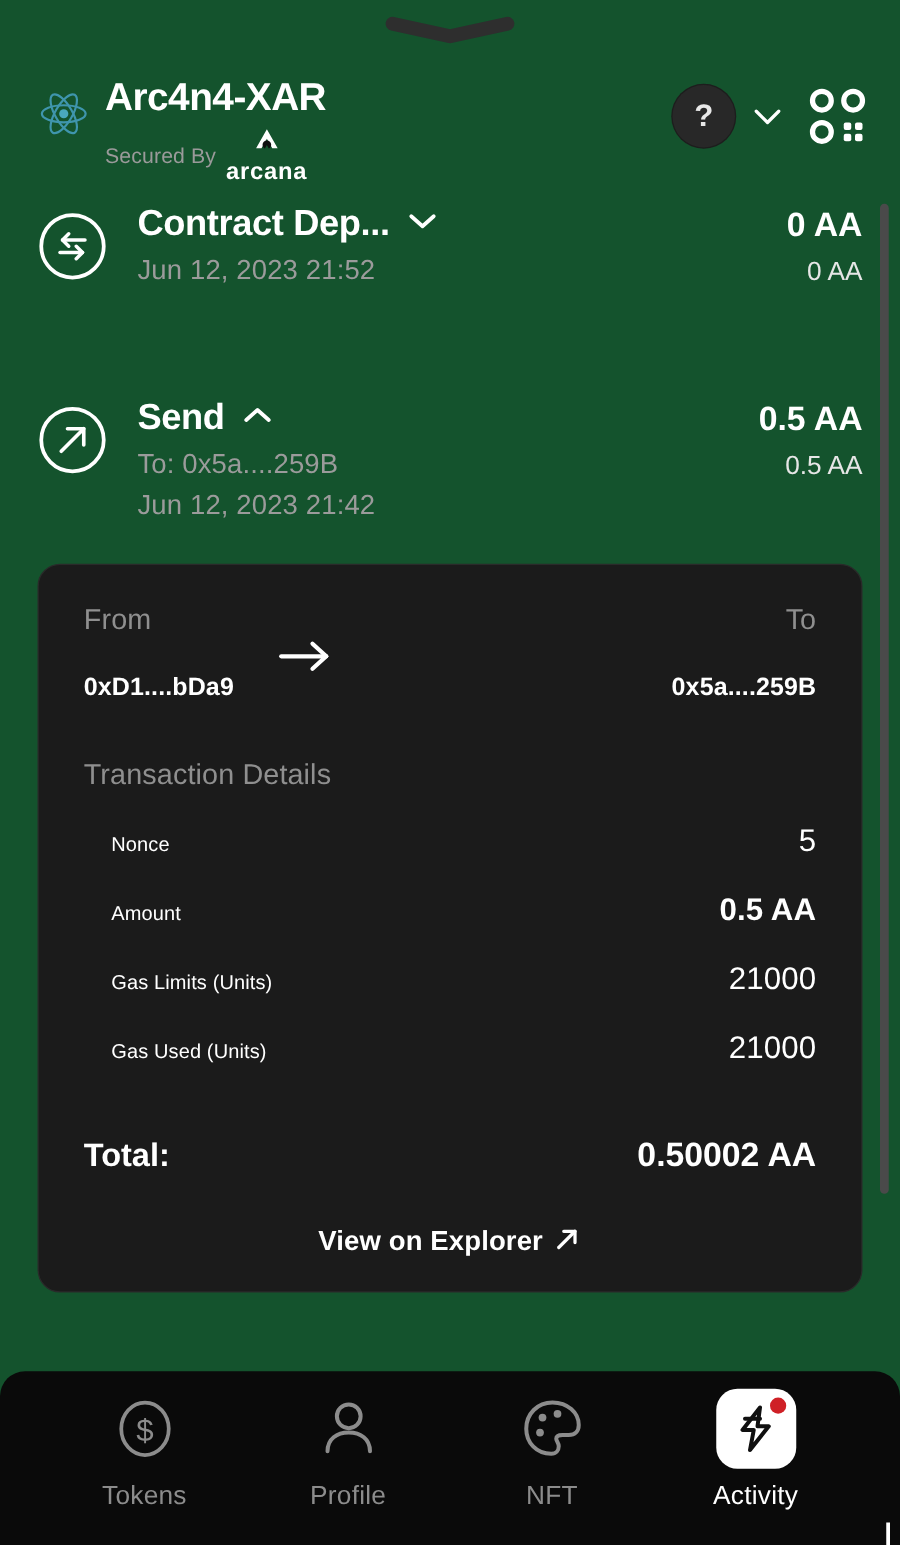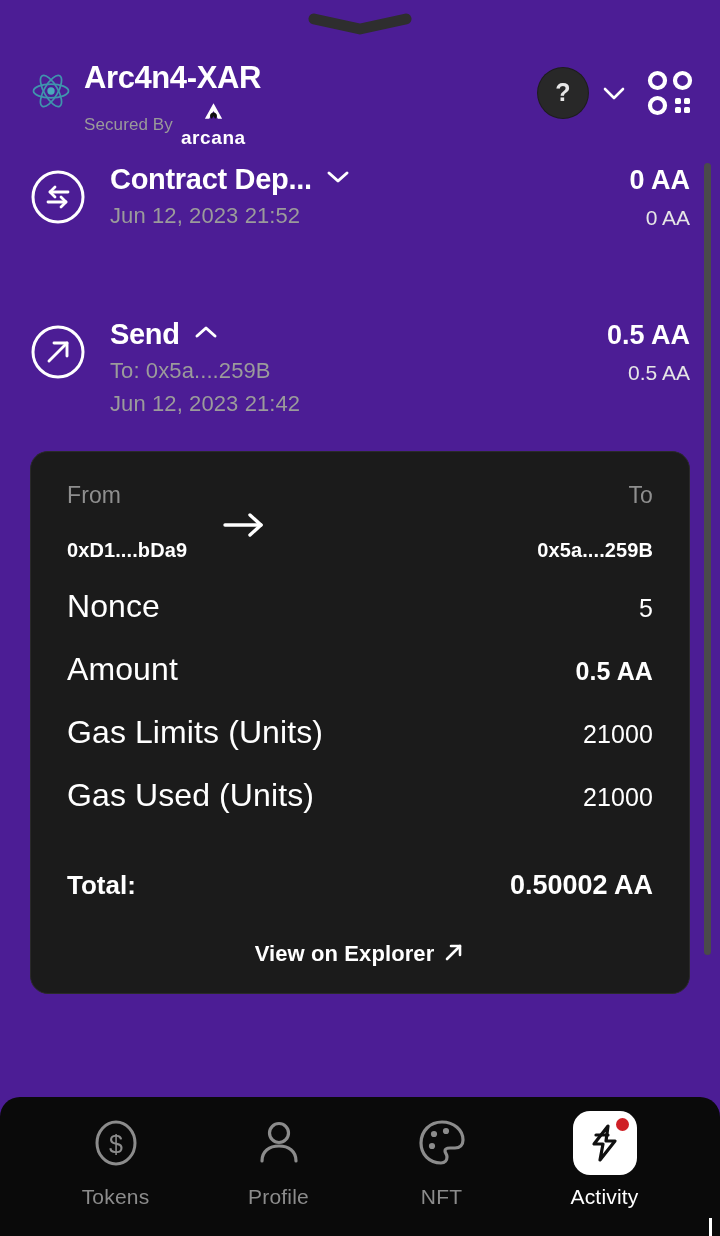--- a/index.html
+++ b/index.html
@@ -9,21 +9,21 @@
     height: 1236px;
     background: #000;
     font-family: "Liberation Sans", sans-serif;
     overflow: hidden;
   }
 
   #app {
     position: relative;
     width: 720px;
     height: 1236px;
-    background: #4c1d95;
+    background: #14532d;
     display: flex;
     flex-direction: column;
     overflow: hidden;
   }
 
   
   .drag-handle-wrap {
     height: 48px;
     flex: 0 0 48px;
     display: flex;
@@ -193,23 +193,24 @@
     letter-spacing: 0.1px;
   }
 
   .kv {
     display:flex;
     align-items: baseline;
     justify-content: space-between;
     margin-top: 26px;
   }
   .kv-key {
-    font-size: 32px;
-    color: #ffffff;
-    letter-spacing: 0.1px;
+    font-size: 16px;
+    color: #ffffff;
+    letter-spacing: 0.1px;
+    margin-left: 22px;
   }
   .kv-val {
     font-size: 25px;
     color: #ffffff;
     letter-spacing: 0.1px;
     text-align: right;
     white-space: nowrap;
   }
   .kv-val.bold { font-weight: bold; }
 
@@ -441,20 +442,21 @@
                   <path d="M29 5 L40 15 L29 25"></path>
               </g>
             </svg>
           </div>
           <div class="ft-col right">
             <span class="ft-label">To</span>
             <span class="ft-value">0x5a....259B</span>
           </div>
         </div>
 
+        <div class="section-label">Transaction Details</div>
 
         <div class="kv">
           <span class="kv-key">Nonce</span>
           <span class="kv-val">5</span>
         </div>
         <div class="kv">
           <span class="kv-key">Amount</span>
           <span class="kv-val bold">0.5 AA</span>
         </div>
         <div class="kv">

